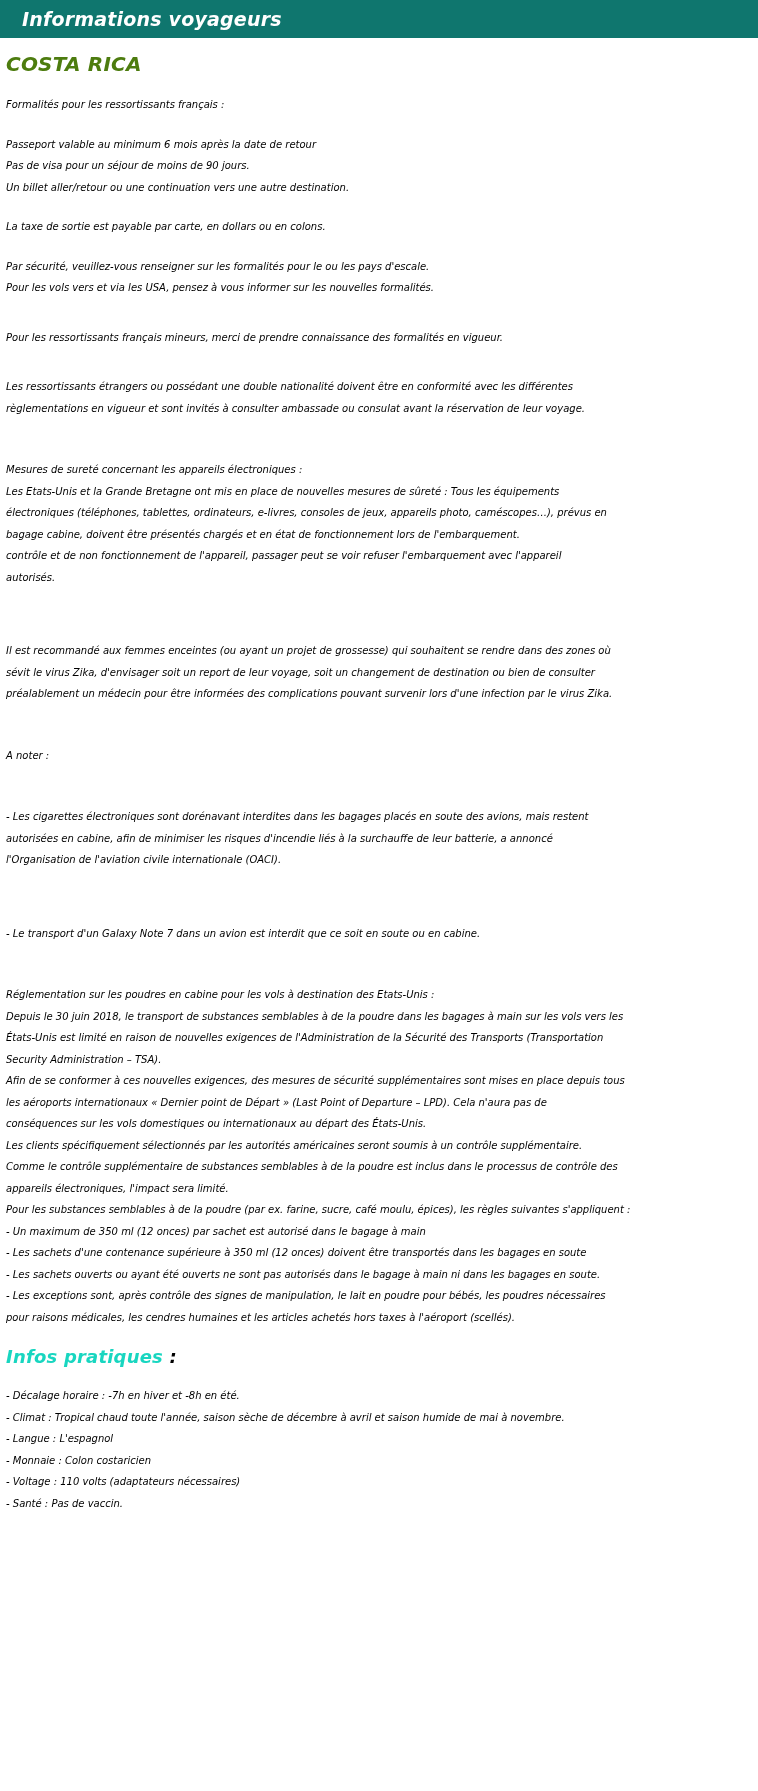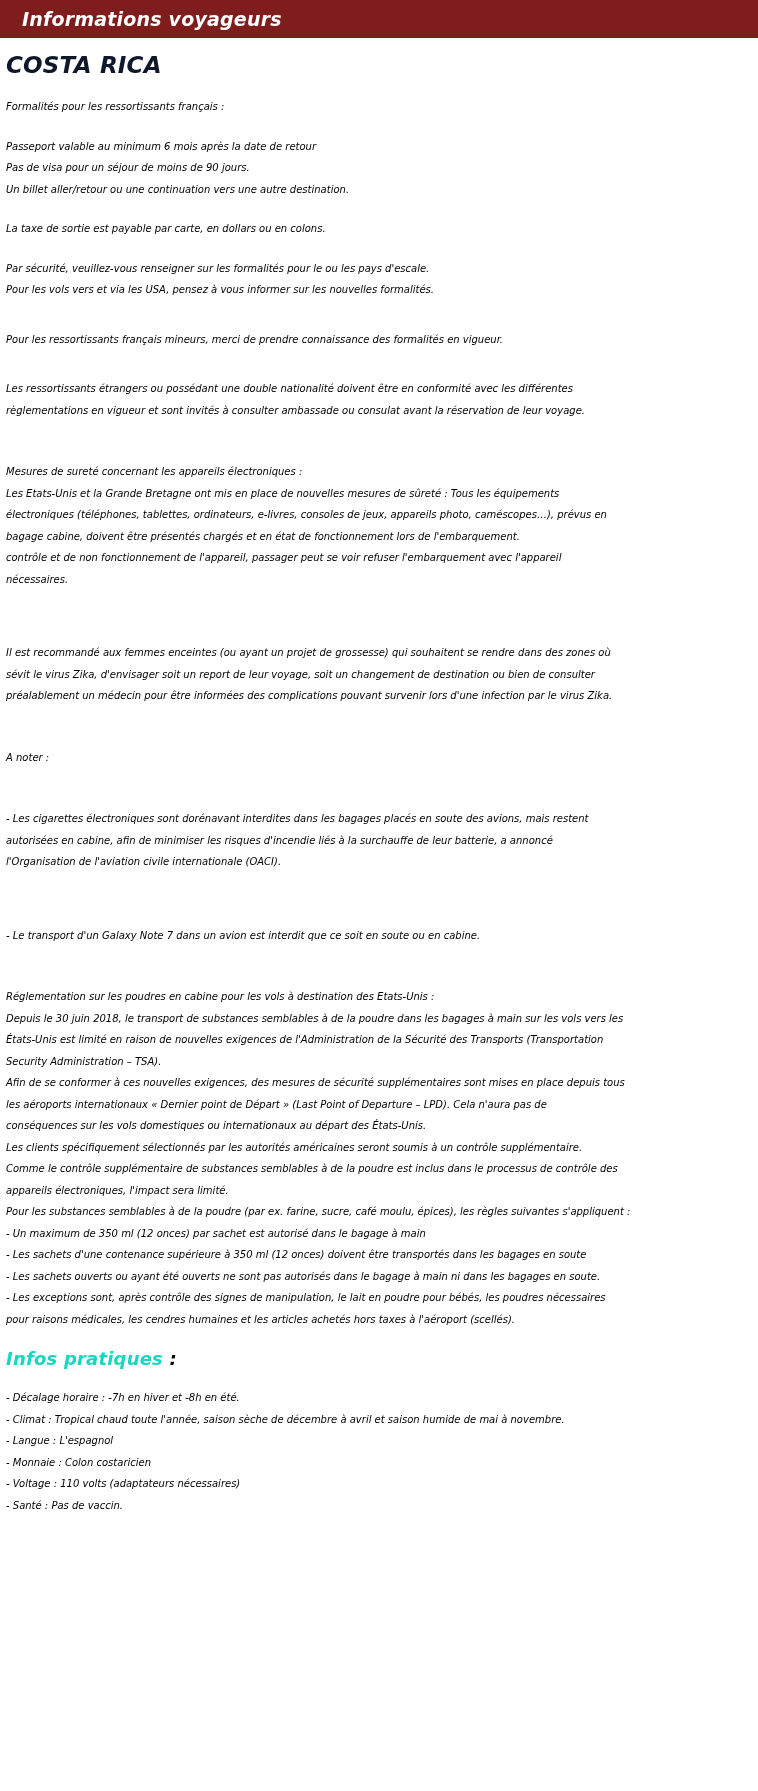--- a/index.html
+++ b/index.html
@@ -13,40 +13,40 @@
     font-family: "DejaVu Sans", "Liberation Sans", sans-serif;
     color: #000000;
   }
   .page {
     width: 758px;
     position: relative;
     padding-bottom: 10px;
   }
   
   .header-bar {
-    background: #7f1d1d;
+    background: #0f766e;
     height: 38px;
     display: flex;
     align-items: center;
     padding-left: 22px;
   }
   .header-title {
     color: #ffffff;
     font-size: 19px;
     font-style: italic;
     font-weight: bold;
     letter-spacing: 0.2px;
   }
   
   .content {
     padding: 0 8px 0 6px;
   }
   .country-title {
-    color: #0f172a;
-    font-size: 23px;
+    color: #4d7c0f;
+    font-size: 20px;
     font-style: italic;
     font-weight: bold;
     margin: 14px 0 0 0;
     letter-spacing: 0.2px;
   }
   .section-title {
     color: #18d6c0;
     font-size: 18px;
     font-style: italic;
     font-weight: bold;
@@ -117,21 +117,21 @@
     </div>
 
     <div class="gap-l"></div>
 
     <div class="block">
       <p class="body-line"> Mesures de sureté concernant les appareils électroniques :</p>
       <p class="body-line">Les Etats-Unis et la Grande Bretagne ont mis en place de nouvelles mesures de sûreté : Tous les équipements</p>
       <p class="body-line">électroniques (téléphones, tablettes, ordinateurs, e-livres, consoles de jeux, appareils photo, caméscopes…), prévus en</p>
       <p class="body-line">bagage cabine, doivent être présentés chargés et en état de fonctionnement lors de l'embarquement.</p>
       <p class="body-line">contrôle et de non fonctionnement de l'appareil, passager peut se voir refuser l'embarquement avec l'appareil</p>
-      <p class="body-line">nécessaires.</p>
+      <p class="body-line">autorisés.</p>
     </div>
 
     <div class="gap-xl"></div>
 
     <div class="block">
       <p class="body-line">Il est recommandé aux femmes enceintes (ou ayant un projet de grossesse) qui souhaitent se rendre dans des zones où</p>
       <p class="body-line">sévit le virus Zika, d'envisager soit un report de leur voyage, soit un changement de destination ou bien de consulter</p>
       <p class="body-line">préalablement un médecin pour être informées des complications pouvant survenir lors d'une infection par le virus Zika.</p>
     </div>
 

